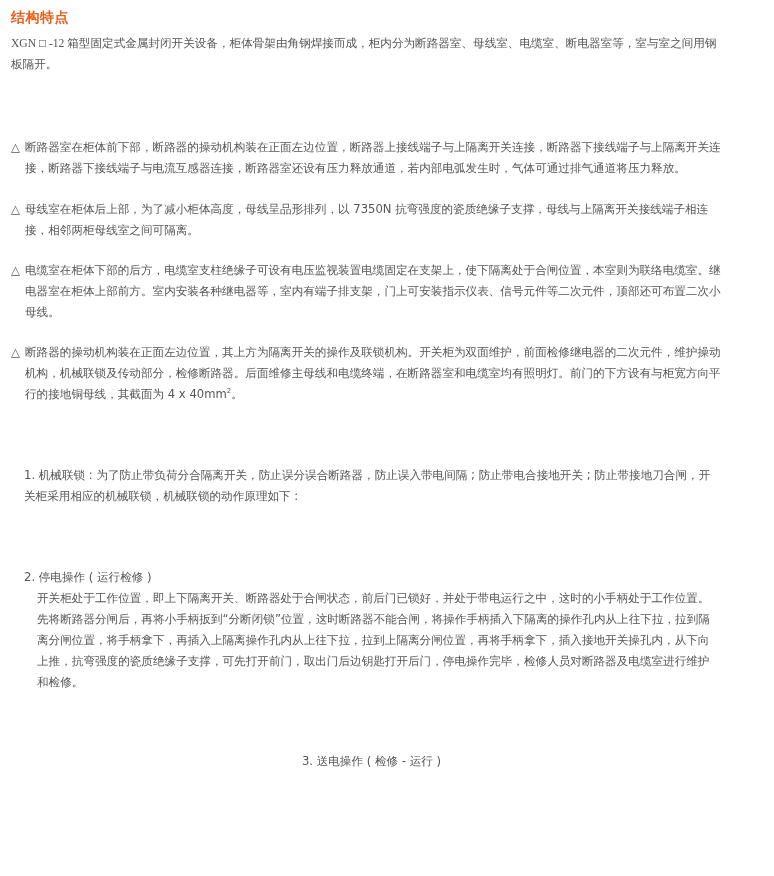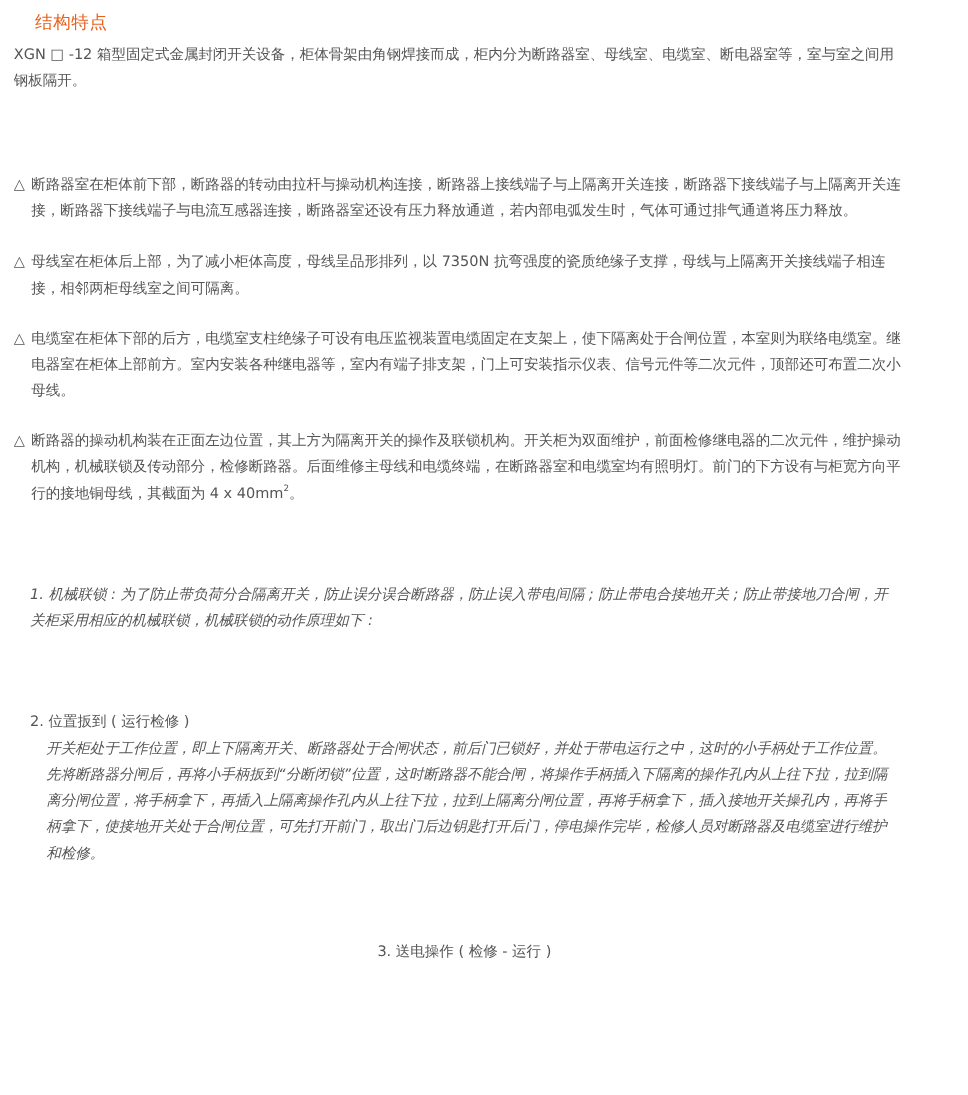--- a/index.html
+++ b/index.html
@@ -3,48 +3,48 @@
 <meta charset="utf-8">
 <style>
   html, body { margin: 0; padding: 0; background: #ffffff; }
   body {
     width: 774px; height: 876px; overflow: hidden; position: relative;
     font-family: "DejaVu Sans", "Liberation Sans", sans-serif;
     color: #555555;
     font-size: 12px;
   }
   .title {
-    position: absolute; left: 28px; top: 9px;
-    font-size: 14px; font-weight: normal; color: #e8601c;
+    position: absolute; left: 11px; top: 9px;
+    font-size: 14px; font-weight: bold; color: #e8601c;
     letter-spacing: 0.5px;
   }
   .para {
     position: absolute; margin: 0;
     line-height: 21px; font-size: 11.6px; color: #555;
   }
-  .intro { left: 11px; top: 33px; width: 715px; }
+  .intro { left: 11px; top: 33px; width: 715px; font-family: Liberation Serif, serif; }
   .tri { left: 11px; width: 710px; }
   .tri .mark { position: absolute; left: 0; top: 0; width: 14px; }
   .tri .body { display: block; padding-left: 14px; }
   .num { left: 24px; width: 695px; }
   .num .head { display: block; }
-  .num .body { display: block; padding-left: 13px; font-style: italic; }
+  .num .body { display: block; padding-left: 13px; }
   .num1 .body { padding-left: 0; text-indent: 0; }
   sup { font-size: 7px; vertical-align: 5px; line-height: 0; }
 </style>
 </head>
 <body>
 
 <div class="title">结构特点</div>
 
 <p class="para intro">XGN □ -12 箱型固定式金属封闭开关设备，柜体骨架由角钢焊接而成，柜内分为断路器室、母线室、电缆室、断电器室等，室与室之间用钢板隔开。</p>
 
 <div class="para tri" style="top:137px;">
   <span class="mark">△</span>
-  <span class="body">断路器室在柜体前下部，断路器的转动由拉杆与操动机构连接，断路器上接线端子与上隔离开关连接，断路器下接线端子与上隔离开关连接，断路器下接线端子与电流互感器连接，断路器室还设有压力释放通道，若内部电弧发生时，气体可通过排气通道将压力释放。</span>
+  <span class="body">断路器室在柜体前下部，断路器的操动机构装在正面左边位置，断路器上接线端子与上隔离开关连接，断路器下接线端子与上隔离开关连接，断路器下接线端子与电流互感器连接，断路器室还设有压力释放通道，若内部电弧发生时，气体可通过排气通道将压力释放。</span>
 </div>
 
 <div class="para tri" style="top:199px;">
   <span class="mark">△</span>
   <span class="body">母线室在柜体后上部，为了减小柜体高度，母线呈品形排列，以 7350N 抗弯强度的瓷质绝缘子支撑，母线与上隔离开关接线端子相连接，相邻两柜母线室之间可隔离。</span>
 </div>
 
 <div class="para tri" style="top:260px;">
   <span class="mark">△</span>
   <span class="body">电缆室在柜体下部的后方，电缆室支柱绝缘子可设有电压监视装置电缆固定在支架上，使下隔离处于合闸位置，本室则为联络电缆室。继电器室在柜体上部前方。室内安装各种继电器等，室内有端子排支架，门上可安装指示仪表、信号元件等二次元件，顶部还可布置二次小母线。</span>
@@ -53,19 +53,19 @@
 <div class="para tri" style="top:342px;">
   <span class="mark">△</span>
   <span class="body"><span>断路器的操动机构装在正面左边位置，其上方为隔离开关的操作及联锁机构。开关柜为双面维护，前面检修继电器的二次元件，维护操动机构，机械联锁及传动部分，检修断路器。后面维修主母线和电缆终端，在断路器室和电缆室均有照明灯。前门的下方设有与柜宽方向平行的接地铜母线，其截面为 4 x 40mm</span><sup>2</sup><span>。</span></span>
 </div>
 
 <div class="para num num1" style="top:465px;">
   <span class="body"><span>1.</span> <span>机械联锁 : 为了防止带负荷分合隔离开关，防止误分误合断路器，防止误入带电间隔 ; 防止带电合接地开关 ; 防止带接地刀合闸，开关柜采用相应的机械联锁，机械联锁的动作原理如下 :</span></span>
 </div>
 
 <div class="para num" style="top:567px;">
-  <span class="head"><span>2.</span> <span>位置扳到 ( 运行检修 )</span></span>
-  <span class="body">开关柜处于工作位置，即上下隔离开关、断路器处于合闸状态，前后门已锁好，并处于带电运行之中，这时的小手柄处于工作位置。先将断路器分闸后，再将小手柄扳到“分断闭锁”位置，这时断路器不能合闸，将操作手柄插入下隔离的操作孔内从上往下拉，拉到隔离分闸位置，将手柄拿下，再插入上隔离操作孔内从上往下拉，拉到上隔离分闸位置，再将手柄拿下，插入接地开关操孔内，再将手柄拿下，使接地开关处于合闸位置，可先打开前门，取出门后边钥匙打开后门，停电操作完毕，检修人员对断路器及电缆室进行维护和检修。</span>
+  <span class="head"><span>2.</span> <span>停电操作 ( 运行检修 )</span></span>
+  <span class="body">开关柜处于工作位置，即上下隔离开关、断路器处于合闸状态，前后门已锁好，并处于带电运行之中，这时的小手柄处于工作位置。先将断路器分闸后，再将小手柄扳到“分断闭锁”位置，这时断路器不能合闸，将操作手柄插入下隔离的操作孔内从上往下拉，拉到隔离分闸位置，将手柄拿下，再插入上隔离操作孔内从上往下拉，拉到上隔离分闸位置，再将手柄拿下，插入接地开关操孔内，从下向上推，抗弯强度的瓷质绝缘子支撑，可先打开前门，取出门后边钥匙打开后门，停电操作完毕，检修人员对断路器及电缆室进行维护和检修。</span>
 </div>
 
 <div class="para num" style="top:751px;text-align:center;">
   <span class="head"><span>3.</span> <span>送电操作 ( 检修 - 运行 )</span></span>
 </div>
 
 </body></html>

